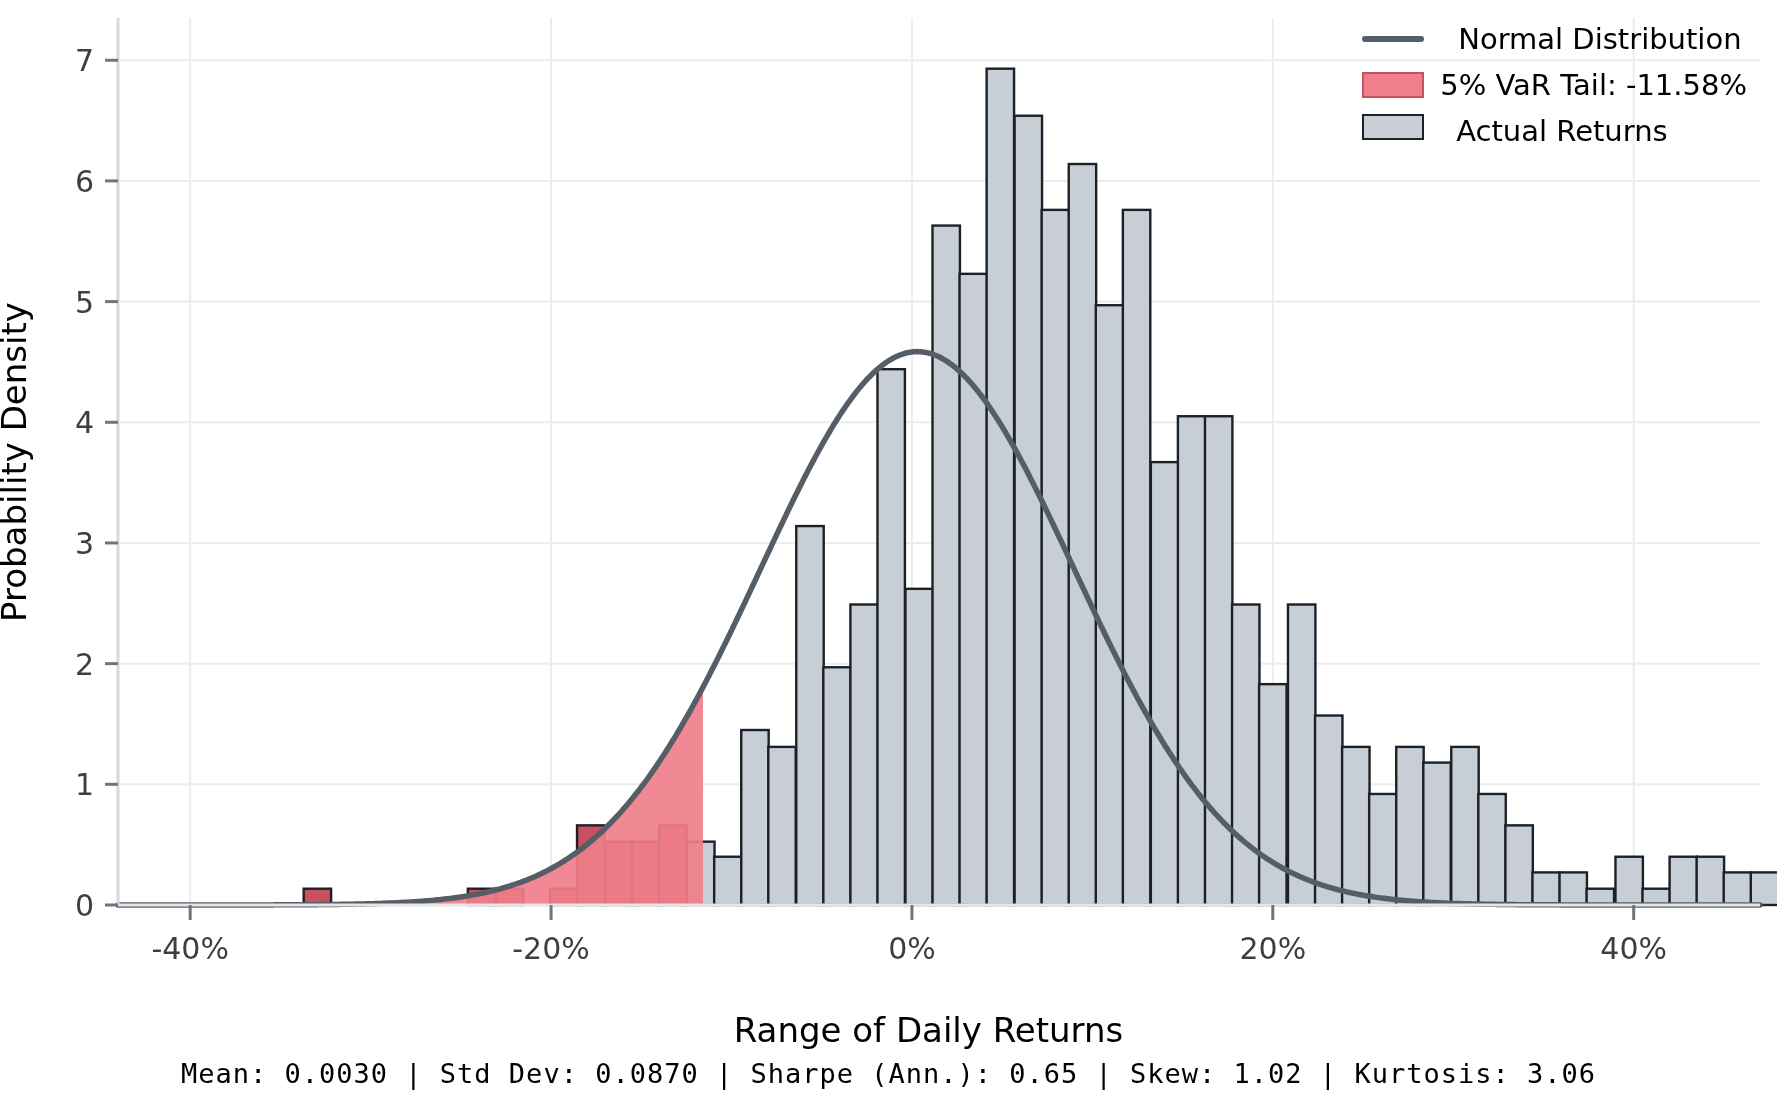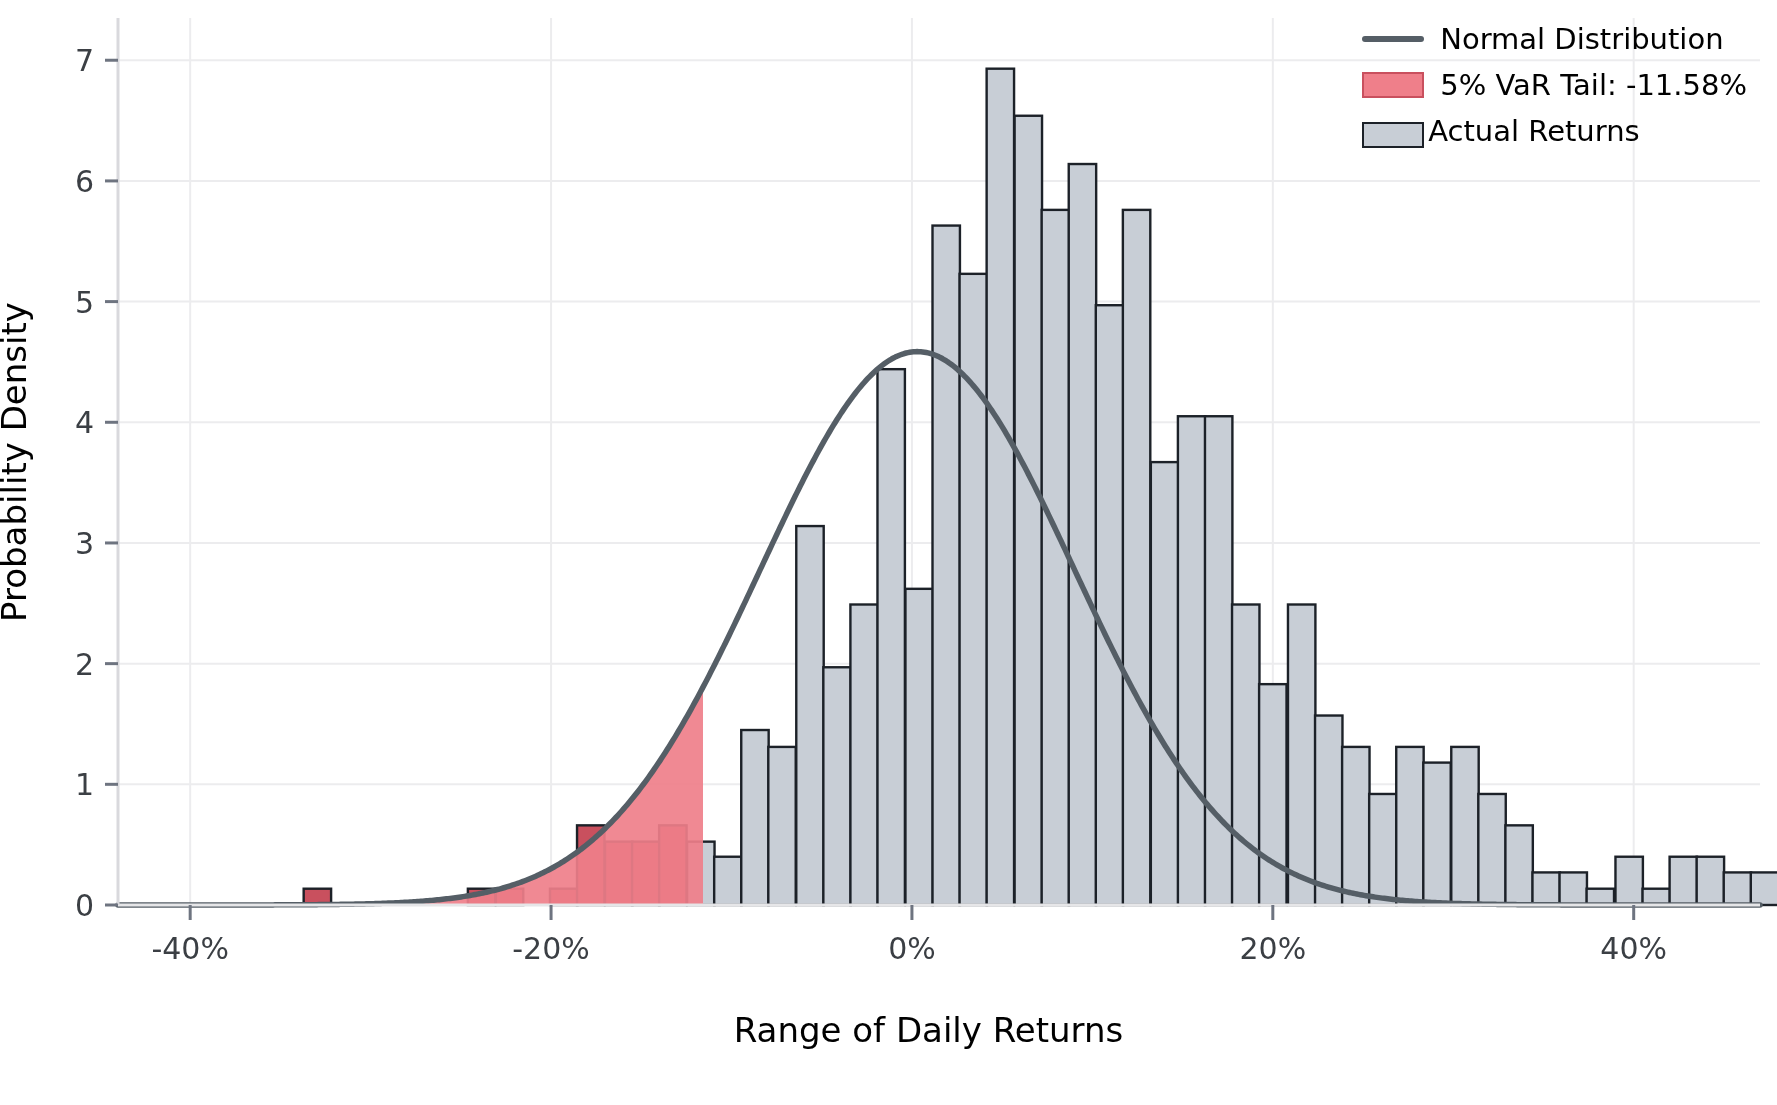--- a/index.html
+++ b/index.html
@@ -129,29 +129,30 @@
       </g>
   </svg>
 
   <div id="ylabel-wrap" style="position:absolute;left:0;top:0;">
     <div class="axis-title" id="ylabel" style="position: absolute; transform-origin: left top; white-space: nowrap; left: 34px; top: 461.5px; transform: rotate(-90deg) translate(-50%, -100%);">Probability Density</div>
   </div>
 
   <div class="axis-title" id="xlabel" style="position:absolute;width:1777px;text-align:center;top:1010px;left:40px;">Range of Daily Returns</div>
 
   <div id="legend-box" style="position:absolute;right:30px;top:22px;">
-      <div style="display: flex; align-items: center; gap: 16px; margin-bottom: 12px; justify-content: flex-start;">
+      <div style="display: flex; align-items: center; gap: 34px; margin-bottom: 12px; justify-content: flex-start;">
         <span style="width: 62px; height: 26px; display: inline-block; position: relative; flex: 0 0 auto;">
           <span style="position:absolute;left:0;top:10px;width:62px;height:6px;background:#555e66;border-radius:3px;display:block;"></span>
         </span>
         <span class="legend-text" style="white-space: nowrap;">Normal Distribution</span>
       </div>
       <div style="display: flex; align-items: center; gap: 16px; margin-bottom: 12px; justify-content: flex-end;">
         <span style="width: 62px; height: 26px; display: inline-block; position: relative; flex: 0 0 auto; background: rgb(239, 127, 138); border: 2.5px solid rgb(201, 80, 94); box-sizing: border-box;"></span>
         <span class="legend-text" style="white-space: nowrap;">5% VaR Tail: -11.58%</span>
       </div>
-      <div style="display: flex; align-items: flex-end; gap: 4px; margin-bottom: 12px; justify-content: flex-start;">
+      <div style="display: flex; align-items: flex-start; gap: 32px; margin-bottom: 12px; justify-content: flex-start;">
         <span style="width: 62px; height: 26px; display: inline-block; position: relative; flex: 0 0 auto; background: rgb(200, 206, 214); border: 2.5px solid rgb(28, 33, 40); box-sizing: border-box;"></span>
         <span class="legend-text" style="white-space: nowrap;">Actual Returns</span>
       </div>
     </div>
 
+  <div class="footer-text" id="footer-line" style="position:absolute;width:1777px;text-align:center;top:1058px;">Mean: 0.0030  |  Std Dev: 0.0870  |  Sharpe (Ann.): 0.65  |  Skew: 1.02  |  Kurtosis: 3.06</div>
 </div>
 
 </body></html>

